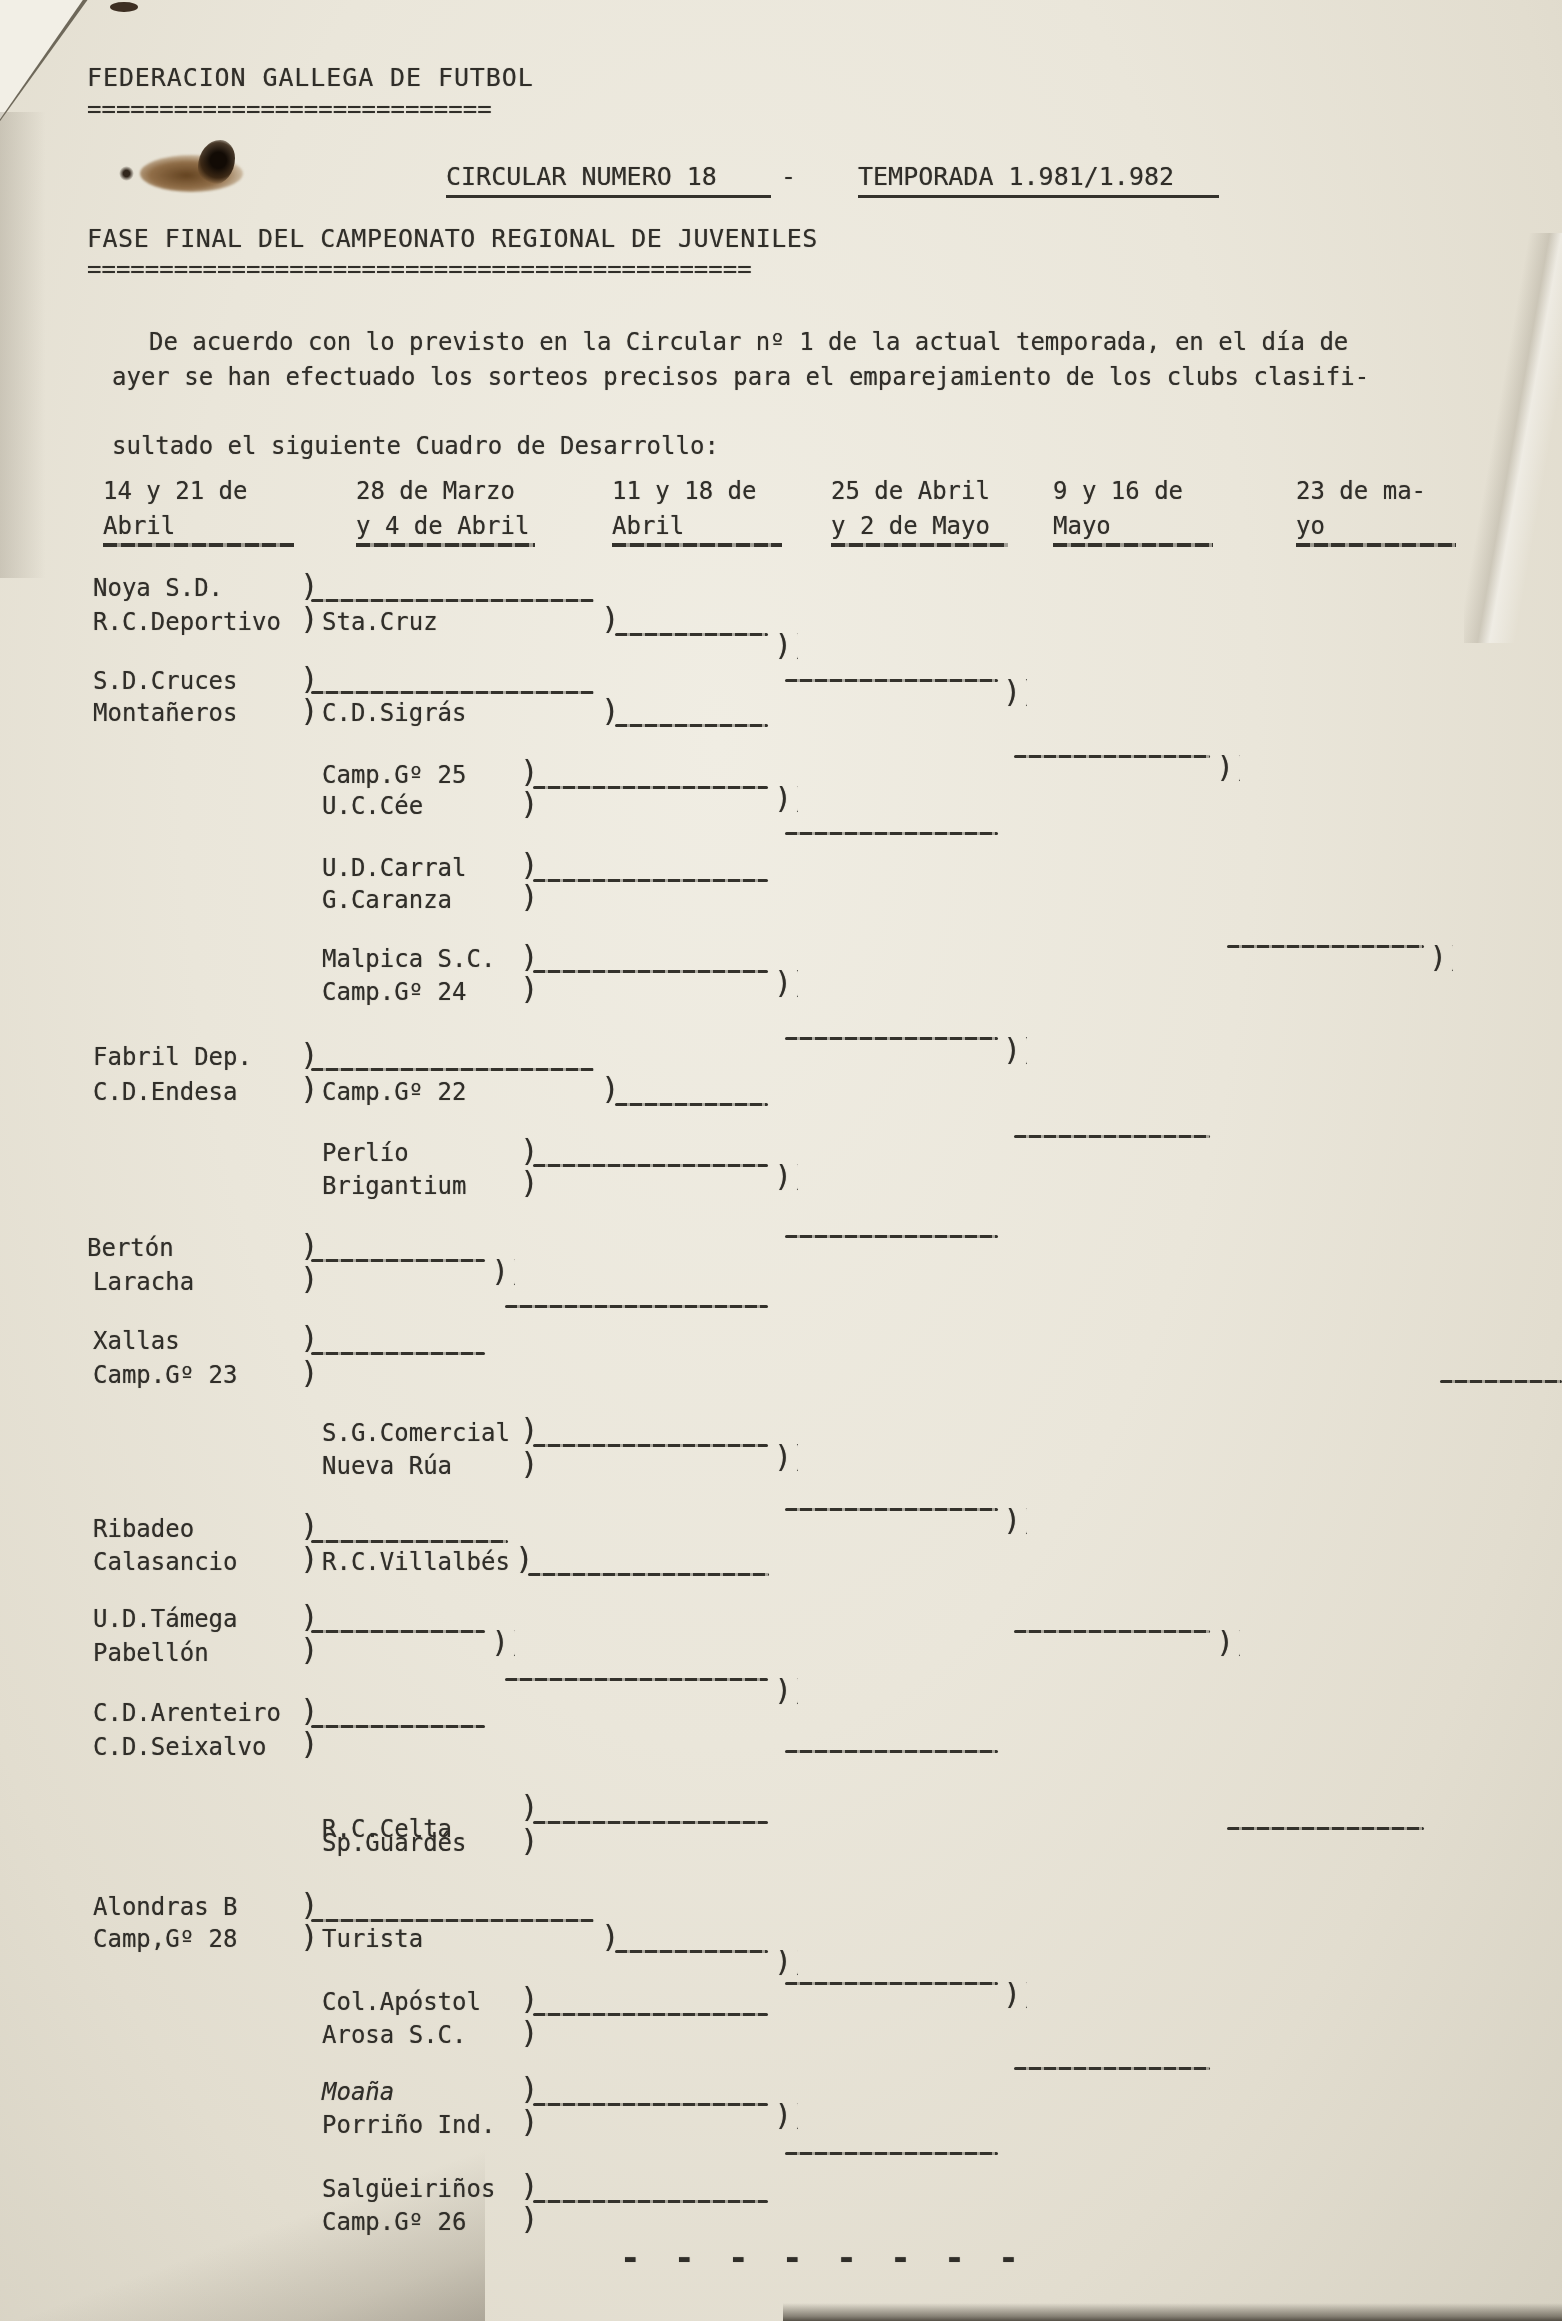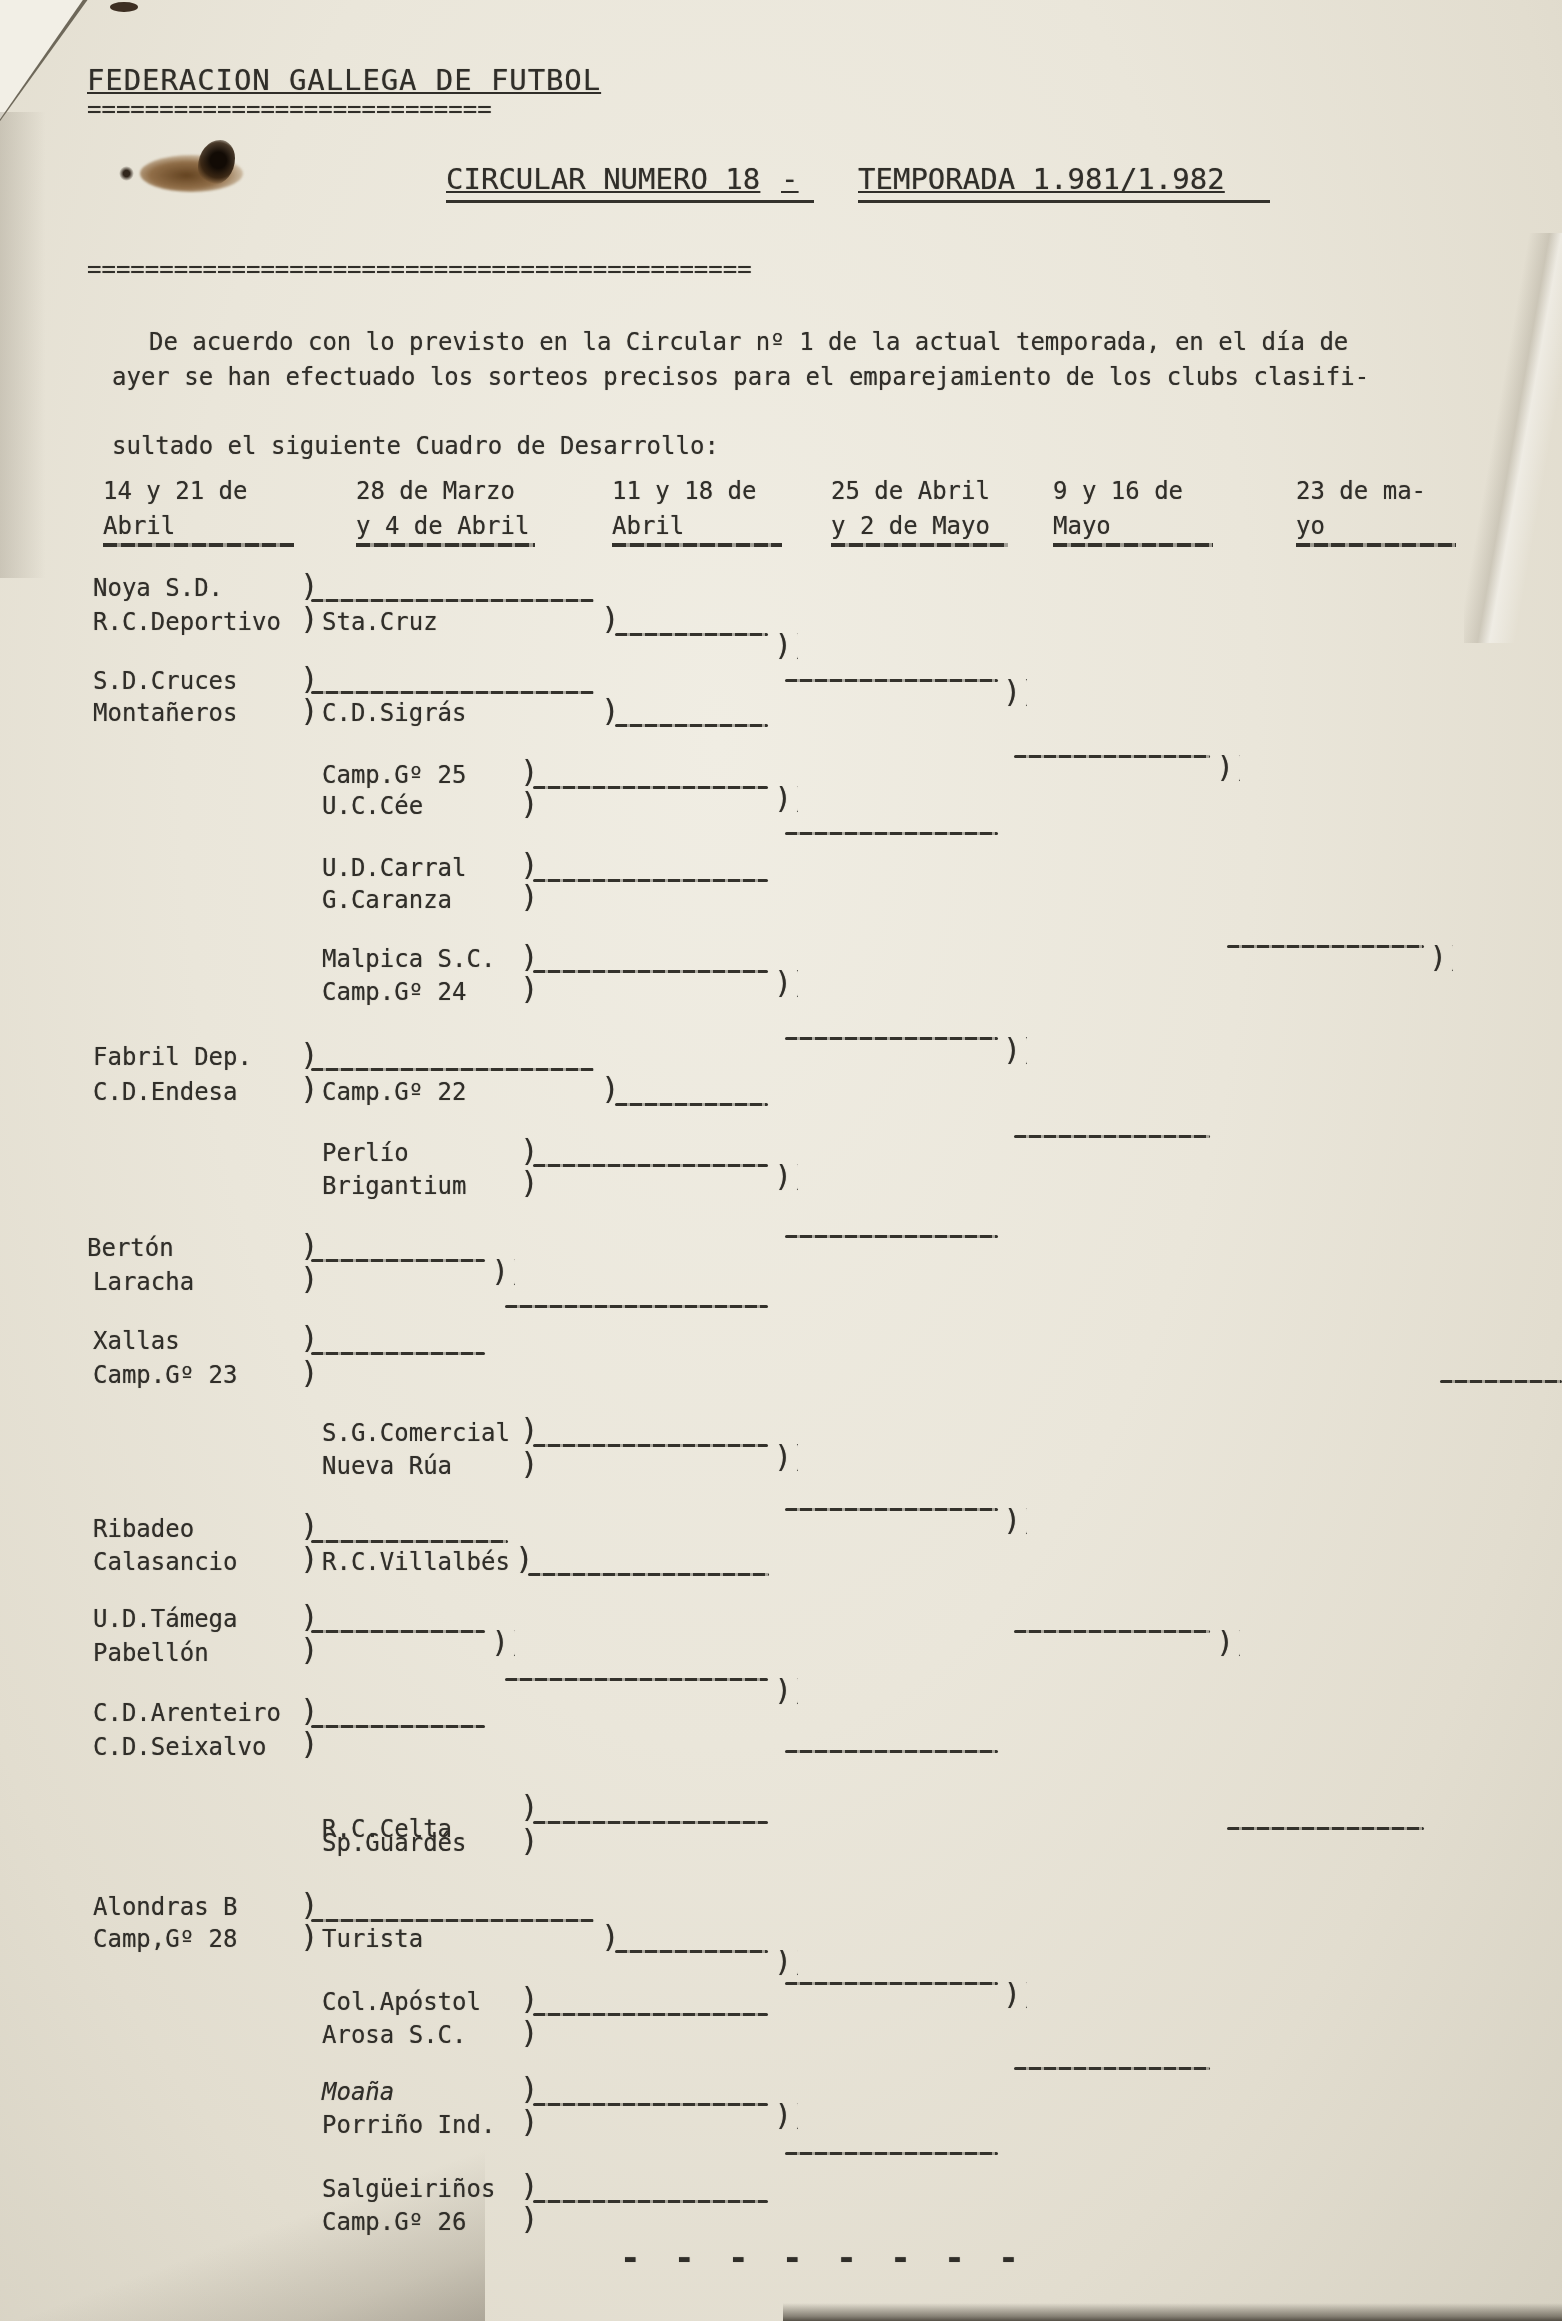--- a/index.html
+++ b/index.html
@@ -8,21 +8,21 @@
     width:1562px;height:2321px;
     margin:0 auto;
     overflow:hidden;
     background:
       radial-gradient(ellipse at 46% 32%, #f0ede3 0%, #eae6da 45%, #e2ddcf 75%, #d6d1c2 100%);
     font-family:"DejaVu Sans Mono","Liberation Mono",monospace;
     color:#302e29;
   }
   .page > div{position:absolute;}
   .t{font-size:24px;white-space:pre;text-shadow:0 0 0.9px rgba(48,46,41,.55);}
-  .big{font-size:29px;text-decoration:underline;}
+  .big{font-size:25px;}
   .org{left:87px;top:63px;letter-spacing:0.9px;}
   .orgu{left:87px;top:95px;}
   .circ{left:446px;top:162px;border-bottom:3.7px solid #34322c;padding:0 54px 3.7px 0;}
   .dashsep{left:781px;top:162px;}
   .season{left:858px;top:162px;border-bottom:3.7px solid #34322c;padding:0 45px 3.7px 0;}
   .subtitle{left:87px;top:224px;letter-spacing:0.5px;}
   .subtitleu{left:87px;top:255px;}
   .footer{left:620px;top:2237px;font-size:34px;font-weight:bold;word-spacing:9.3px;letter-spacing:1.9px;}
   .rh{font-size:24px;}
   .rhu{height:3.7px;background:repeating-linear-gradient(90deg,#34322c 0 14px,rgba(52,50,44,.4) 14px 17.7px);}
@@ -64,20 +64,21 @@
   <div class="stain-dot"></div>
   <div class="crease-r"></div>
   <div class="shade-bl"></div>
   <div class="edge-b"></div>
 
   <div class="t big org">FEDERACION GALLEGA DE FUTBOL</div>
   <div class="t orgu">============================</div>
   <div class="t big circ">CIRCULAR NUMERO 18</div>
   <div class="t big dashsep">-</div>
   <div class="t big season">TEMPORADA 1.981/1.982</div>
+  <div class="t big subtitle">FASE FINAL DEL CAMPEONATO REGIONAL DE JUVENILES</div>
   <div class="t subtitleu">==============================================</div>
 
   <div class="t footer">- - - - - - - -</div>
 <div class="t pline" style="left: 149px; top: 328px;">De acuerdo con lo previsto en la Circular nº 1 de la actual temporada, en el día de</div>
     <div class="t pline" style="left: 112px; top: 363px;">ayer se han efectuado los sorteos precisos para el emparejamiento de los clubs clasifi-</div>
     <div class="t pline" style="left: 112px; top: 432px;">sultado el siguiente Cuadro de Desarrollo:</div>
     <div class="t rh" style="left: 103px; top: 477px;">14 y 21 de</div>
     <div class="t rh" style="left: 103px; top: 512px;">Abril</div>
     <div class="rhu" style="left: 103px; top: 543px; width: 191px;"></div>
     <div class="t rh" style="left: 356px; top: 477px;">28 de Marzo</div>

